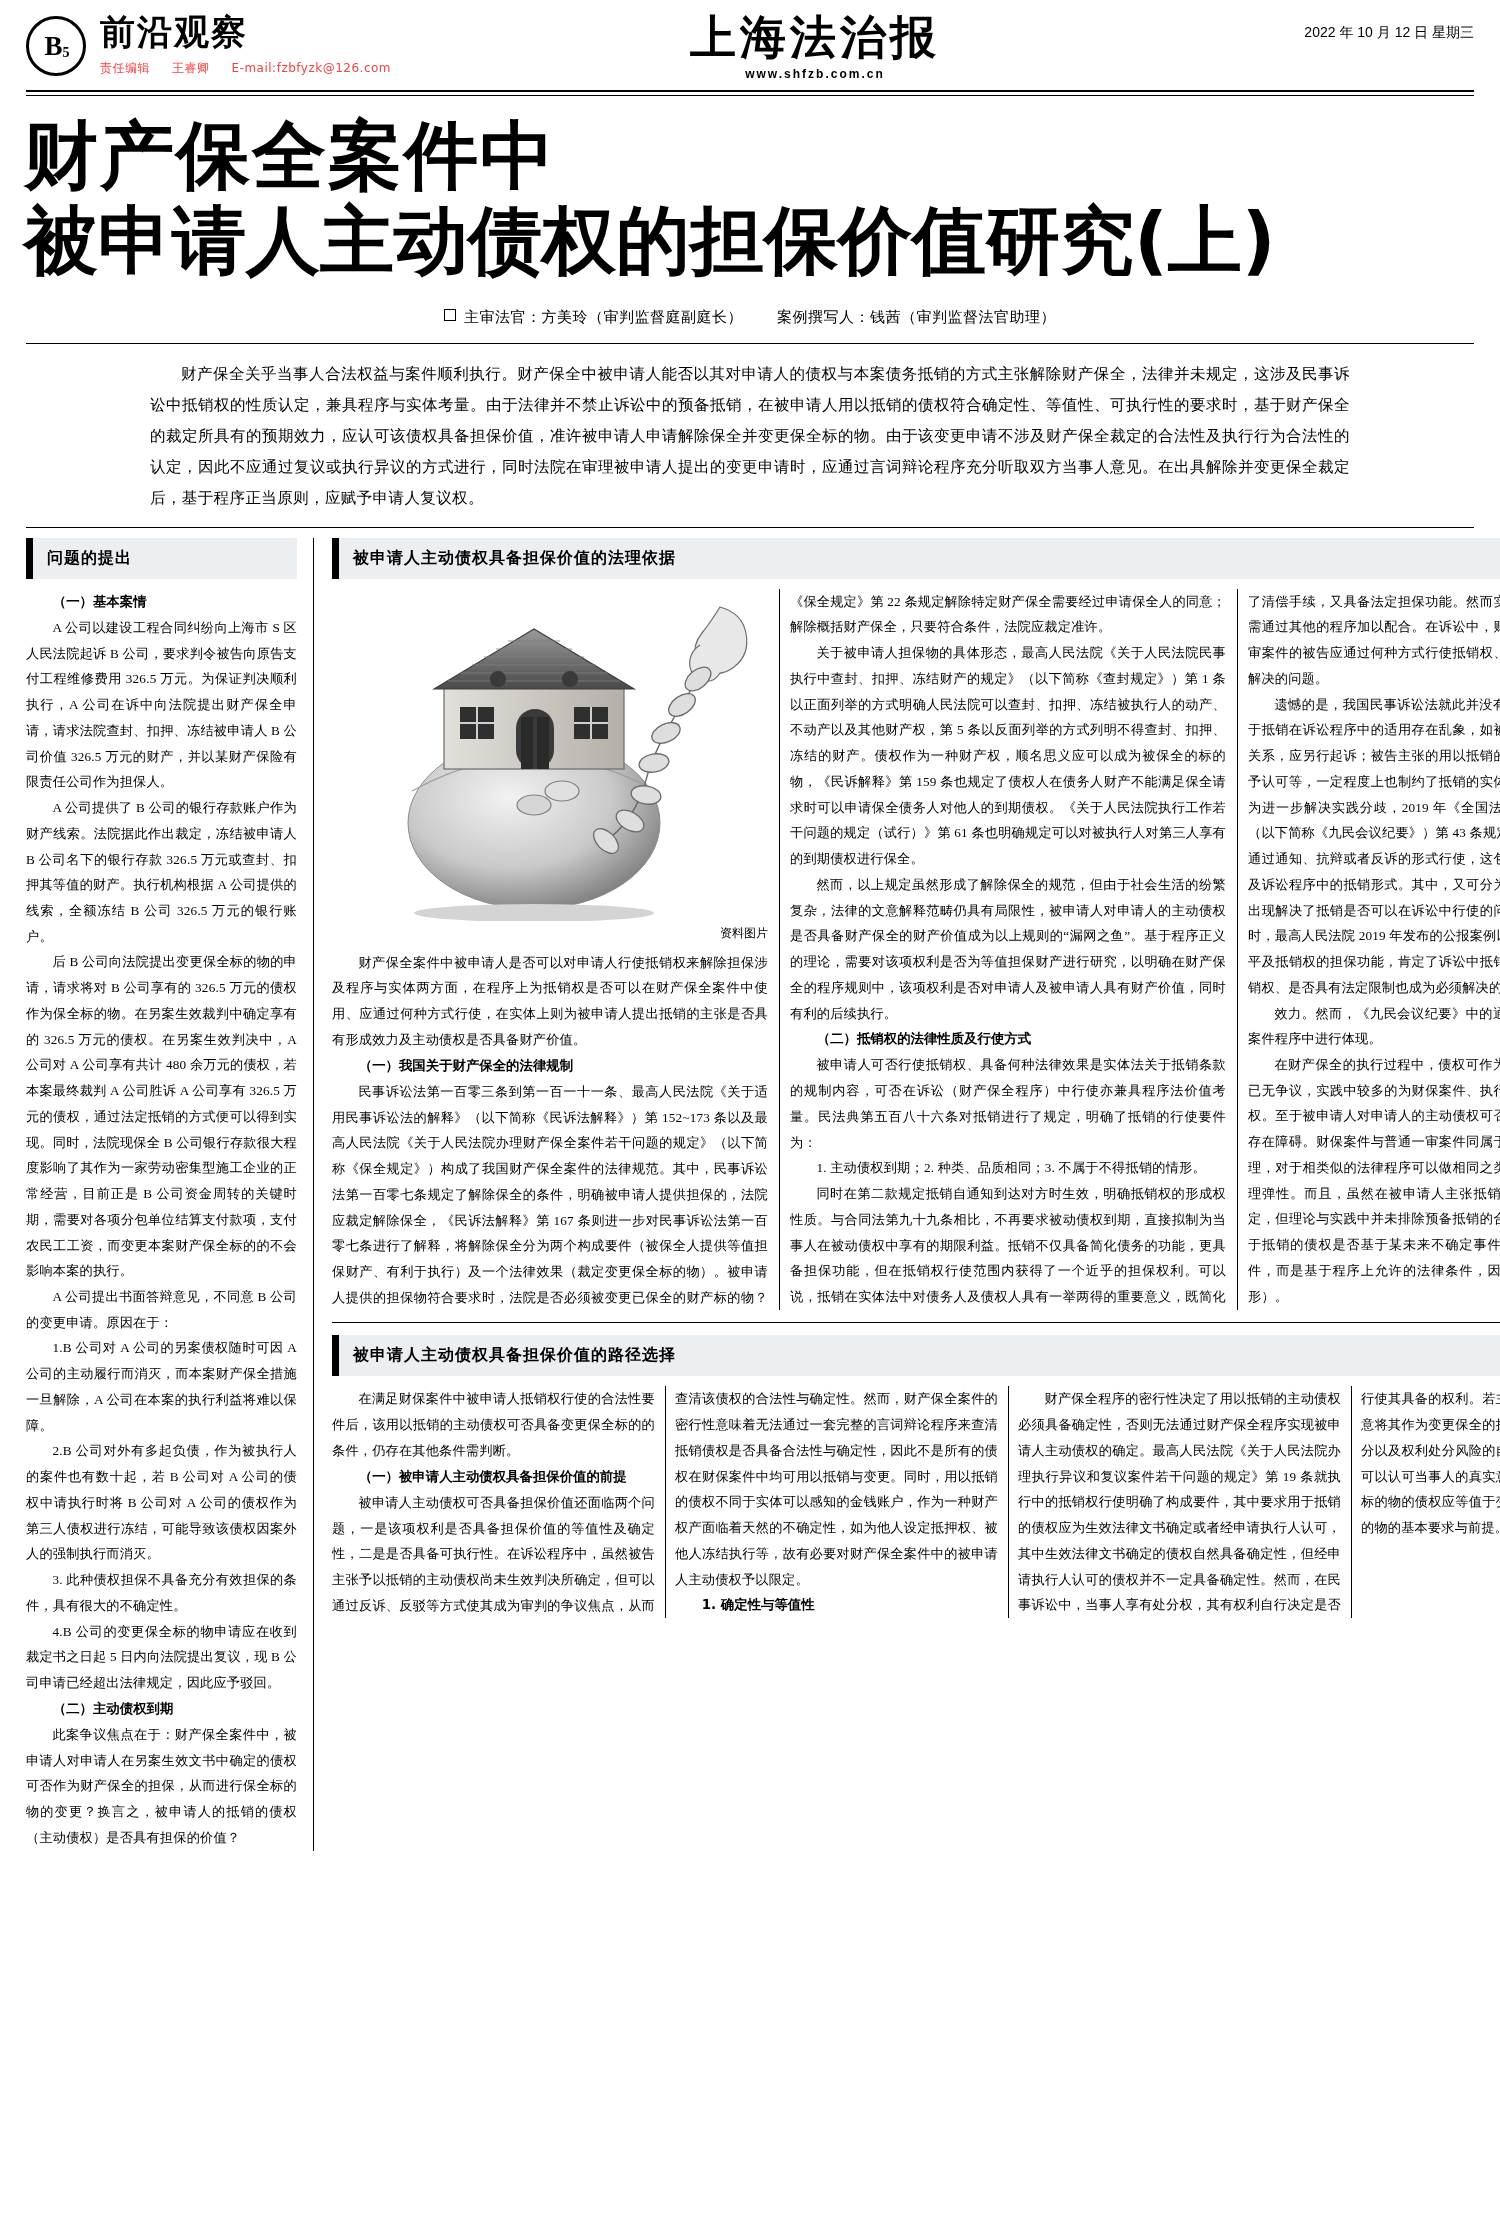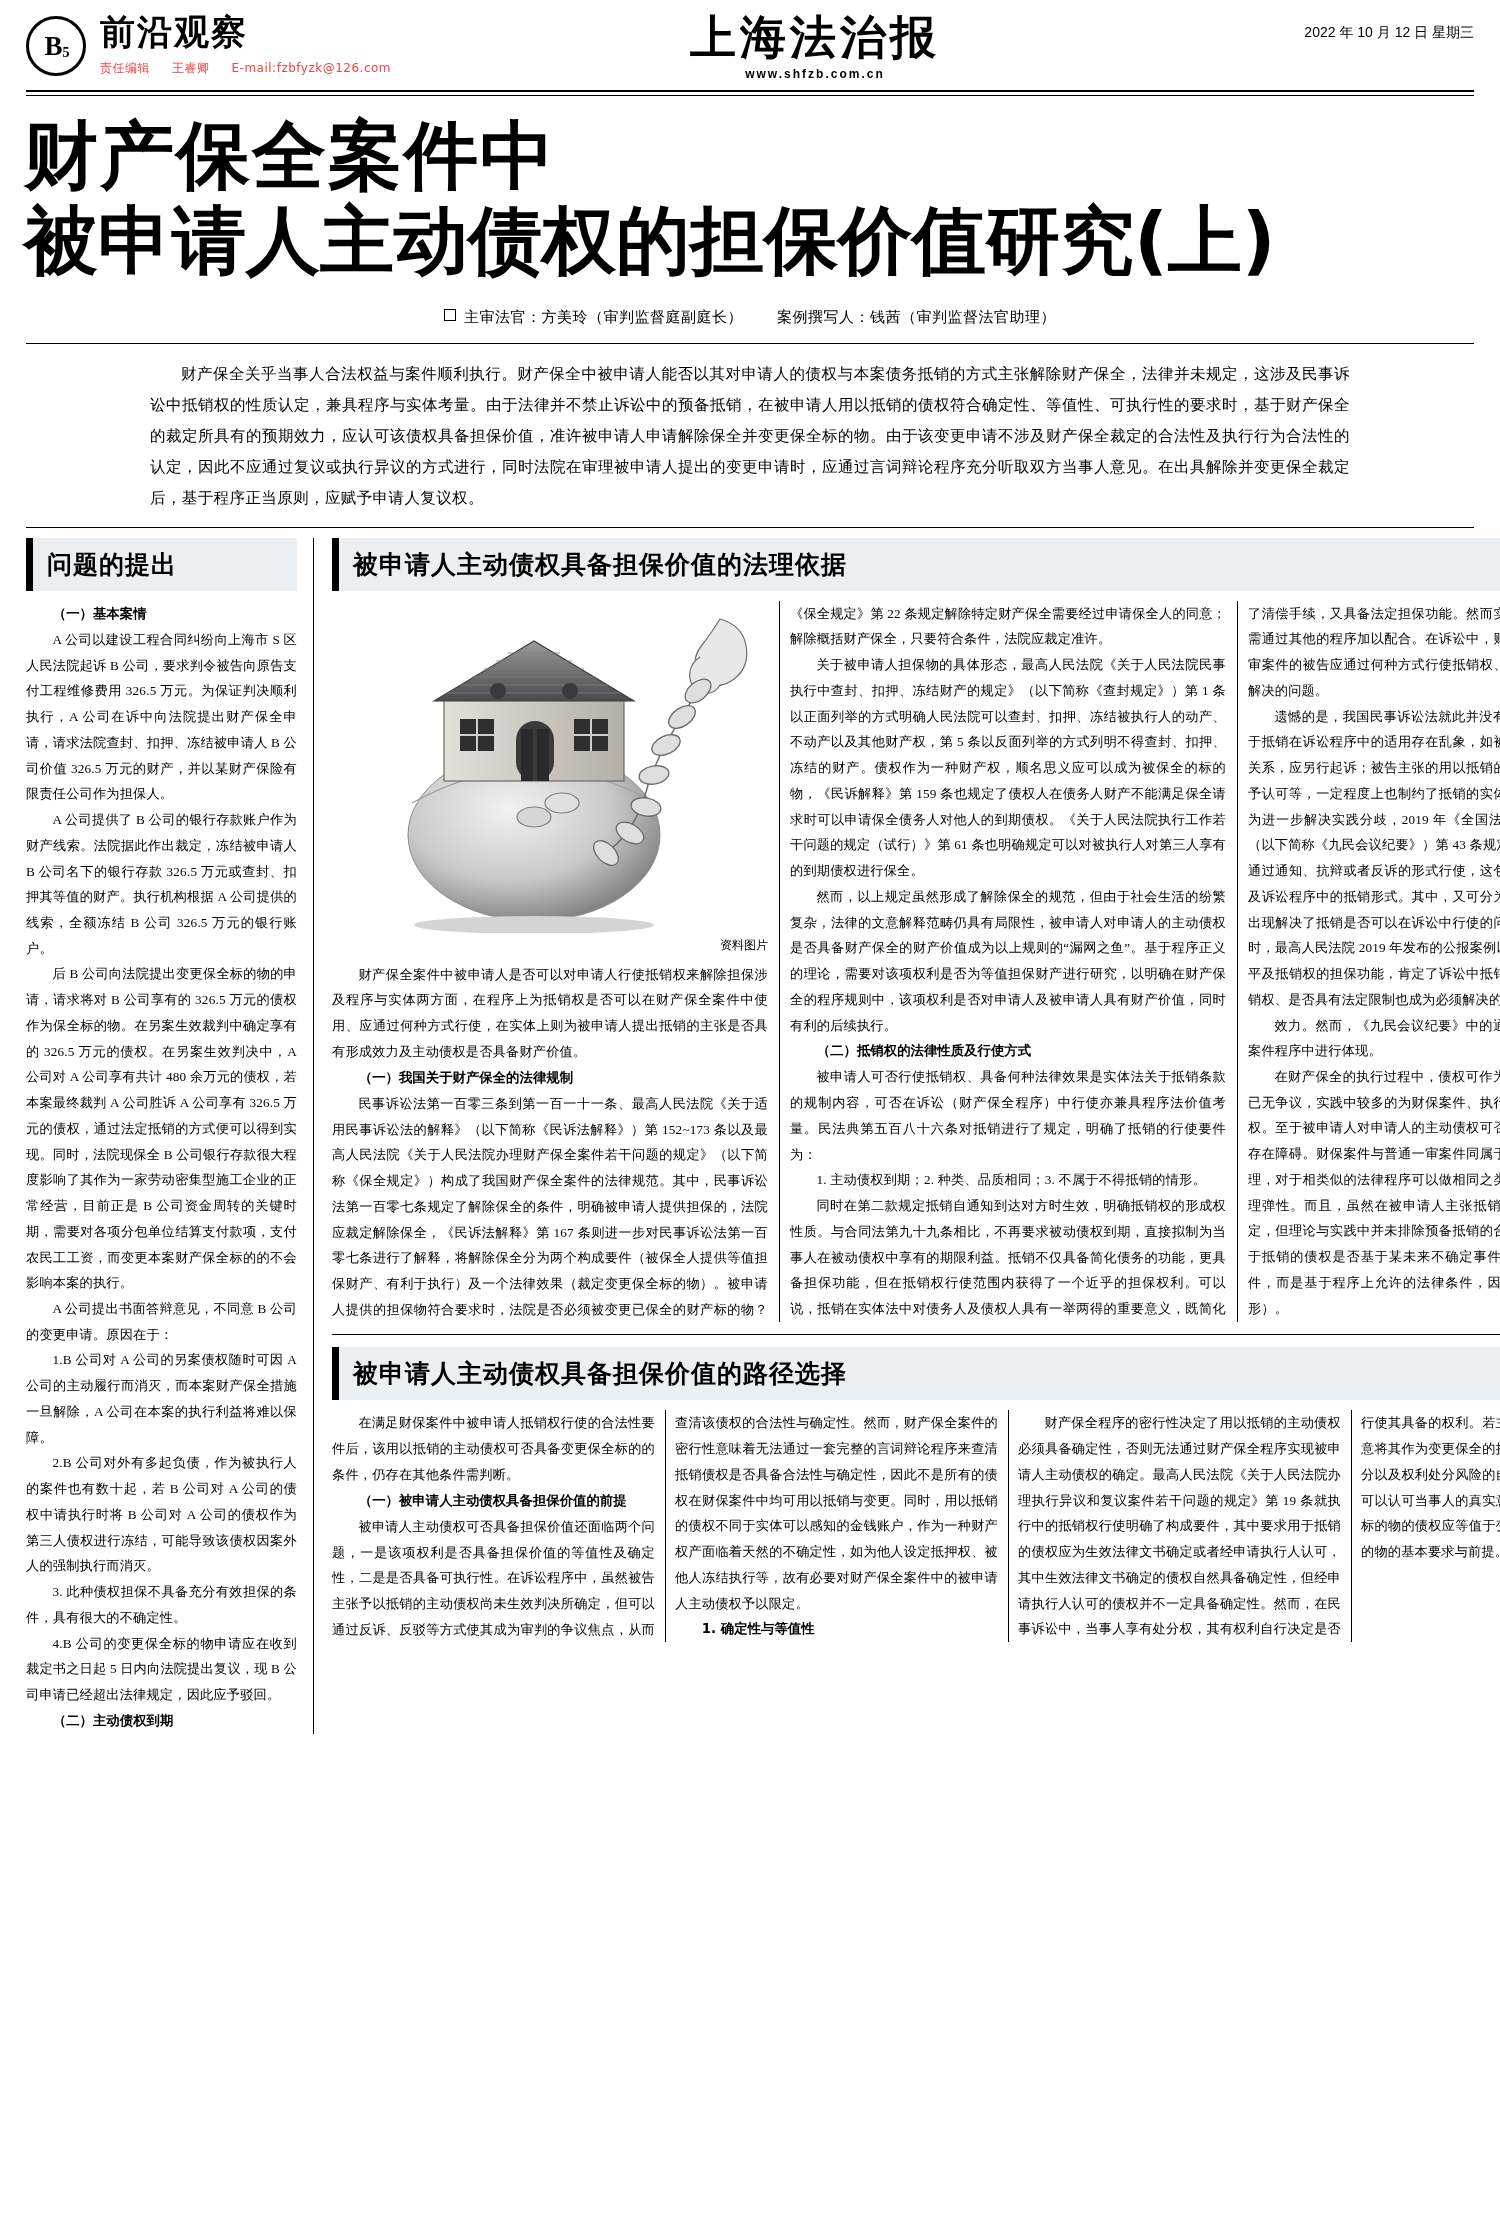--- a/index.html
+++ b/index.html
@@ -183,21 +183,21 @@
     box-sizing: border-box;
     border-right: 1px solid #000;
   }
   .col-right {
     flex: 1 1 auto;
     padding-left: 18px;
     box-sizing: border-box;
   }
 
   .sec-head {
-    font-size: 25px;
+    font-size: 16px;
     font-weight: bold;
     font-family: "DejaVu Sans", "Liberation Sans", sans-serif;
     letter-spacing: 1px;
     background: #eceff1;
     padding: 10px 10px 10px 14px;
     border-left: 7px solid #000;
     margin-bottom: 10px;
   }
 
   .txt {
@@ -304,20 +304,21 @@
       <div class="sub-h">（一）基本案情</div>
       <div class="txt">A 公司以建设工程合同纠纷向上海市 S 区人民法院起诉 B 公司，要求判令被告向原告支付工程维修费用 326.5 万元。为保证判决顺利执行，A 公司在诉中向法院提出财产保全申请，请求法院查封、扣押、冻结被申请人 B 公司价值 326.5 万元的财产，并以某财产保险有限责任公司作为担保人。</div>
       <div class="txt">A 公司提供了 B 公司的银行存款账户作为财产线索。法院据此作出裁定，冻结被申请人 B 公司名下的银行存款 326.5 万元或查封、扣押其等值的财产。执行机构根据 A 公司提供的线索，全额冻结 B 公司 326.5 万元的银行账户。</div>
       <div class="txt">后 B 公司向法院提出变更保全标的物的申请，请求将对 B 公司享有的 326.5 万元的债权作为保全标的物。在另案生效裁判中确定享有的 326.5 万元的债权。在另案生效判决中，A 公司对 A 公司享有共计 480 余万元的债权，若本案最终裁判 A 公司胜诉 A 公司享有 326.5 万元的债权，通过法定抵销的方式便可以得到实现。同时，法院现保全 B 公司银行存款很大程度影响了其作为一家劳动密集型施工企业的正常经营，目前正是 B 公司资金周转的关键时期，需要对各项分包单位结算支付款项，支付农民工工资，而变更本案财产保全标的的不会影响本案的执行。</div>
       <div class="txt">A 公司提出书面答辩意见，不同意 B 公司的变更申请。原因在于：</div>
       <div class="txt">1.B 公司对 A 公司的另案债权随时可因 A 公司的主动履行而消灭，而本案财产保全措施一旦解除，A 公司在本案的执行利益将难以保障。</div>
       <div class="txt">2.B 公司对外有多起负债，作为被执行人的案件也有数十起，若 B 公司对 A 公司的债权中请执行时将 B 公司对 A 公司的债权作为第三人债权进行冻结，可能导致该债权因案外人的强制执行而消灭。</div>
       <div class="txt">3. 此种债权担保不具备充分有效担保的条件，具有很大的不确定性。</div>
       <div class="txt">4.B 公司的变更保全标的物申请应在收到裁定书之日起 5 日内向法院提出复议，现 B 公司申请已经超出法律规定，因此应予驳回。</div>
       <div class="sub-h">（二）主动债权到期</div>
+      <div class="txt">此案争议焦点在于：财产保全案件中，被申请人对申请人在另案生效文书中确定的债权可否作为财产保全的担保，从而进行保全标的物的变更？换言之，被申请人的抵销的债权（主动债权）是否具有担保的价值？</div>
     </div>
 
     <div class="col-right">
 
       <div class="sec-head">被申请人主动债权具备担保价值的法理依据</div>
 
       <div class="cols3">
 
         <div class="figure-box">
           <div class="fig-art">

